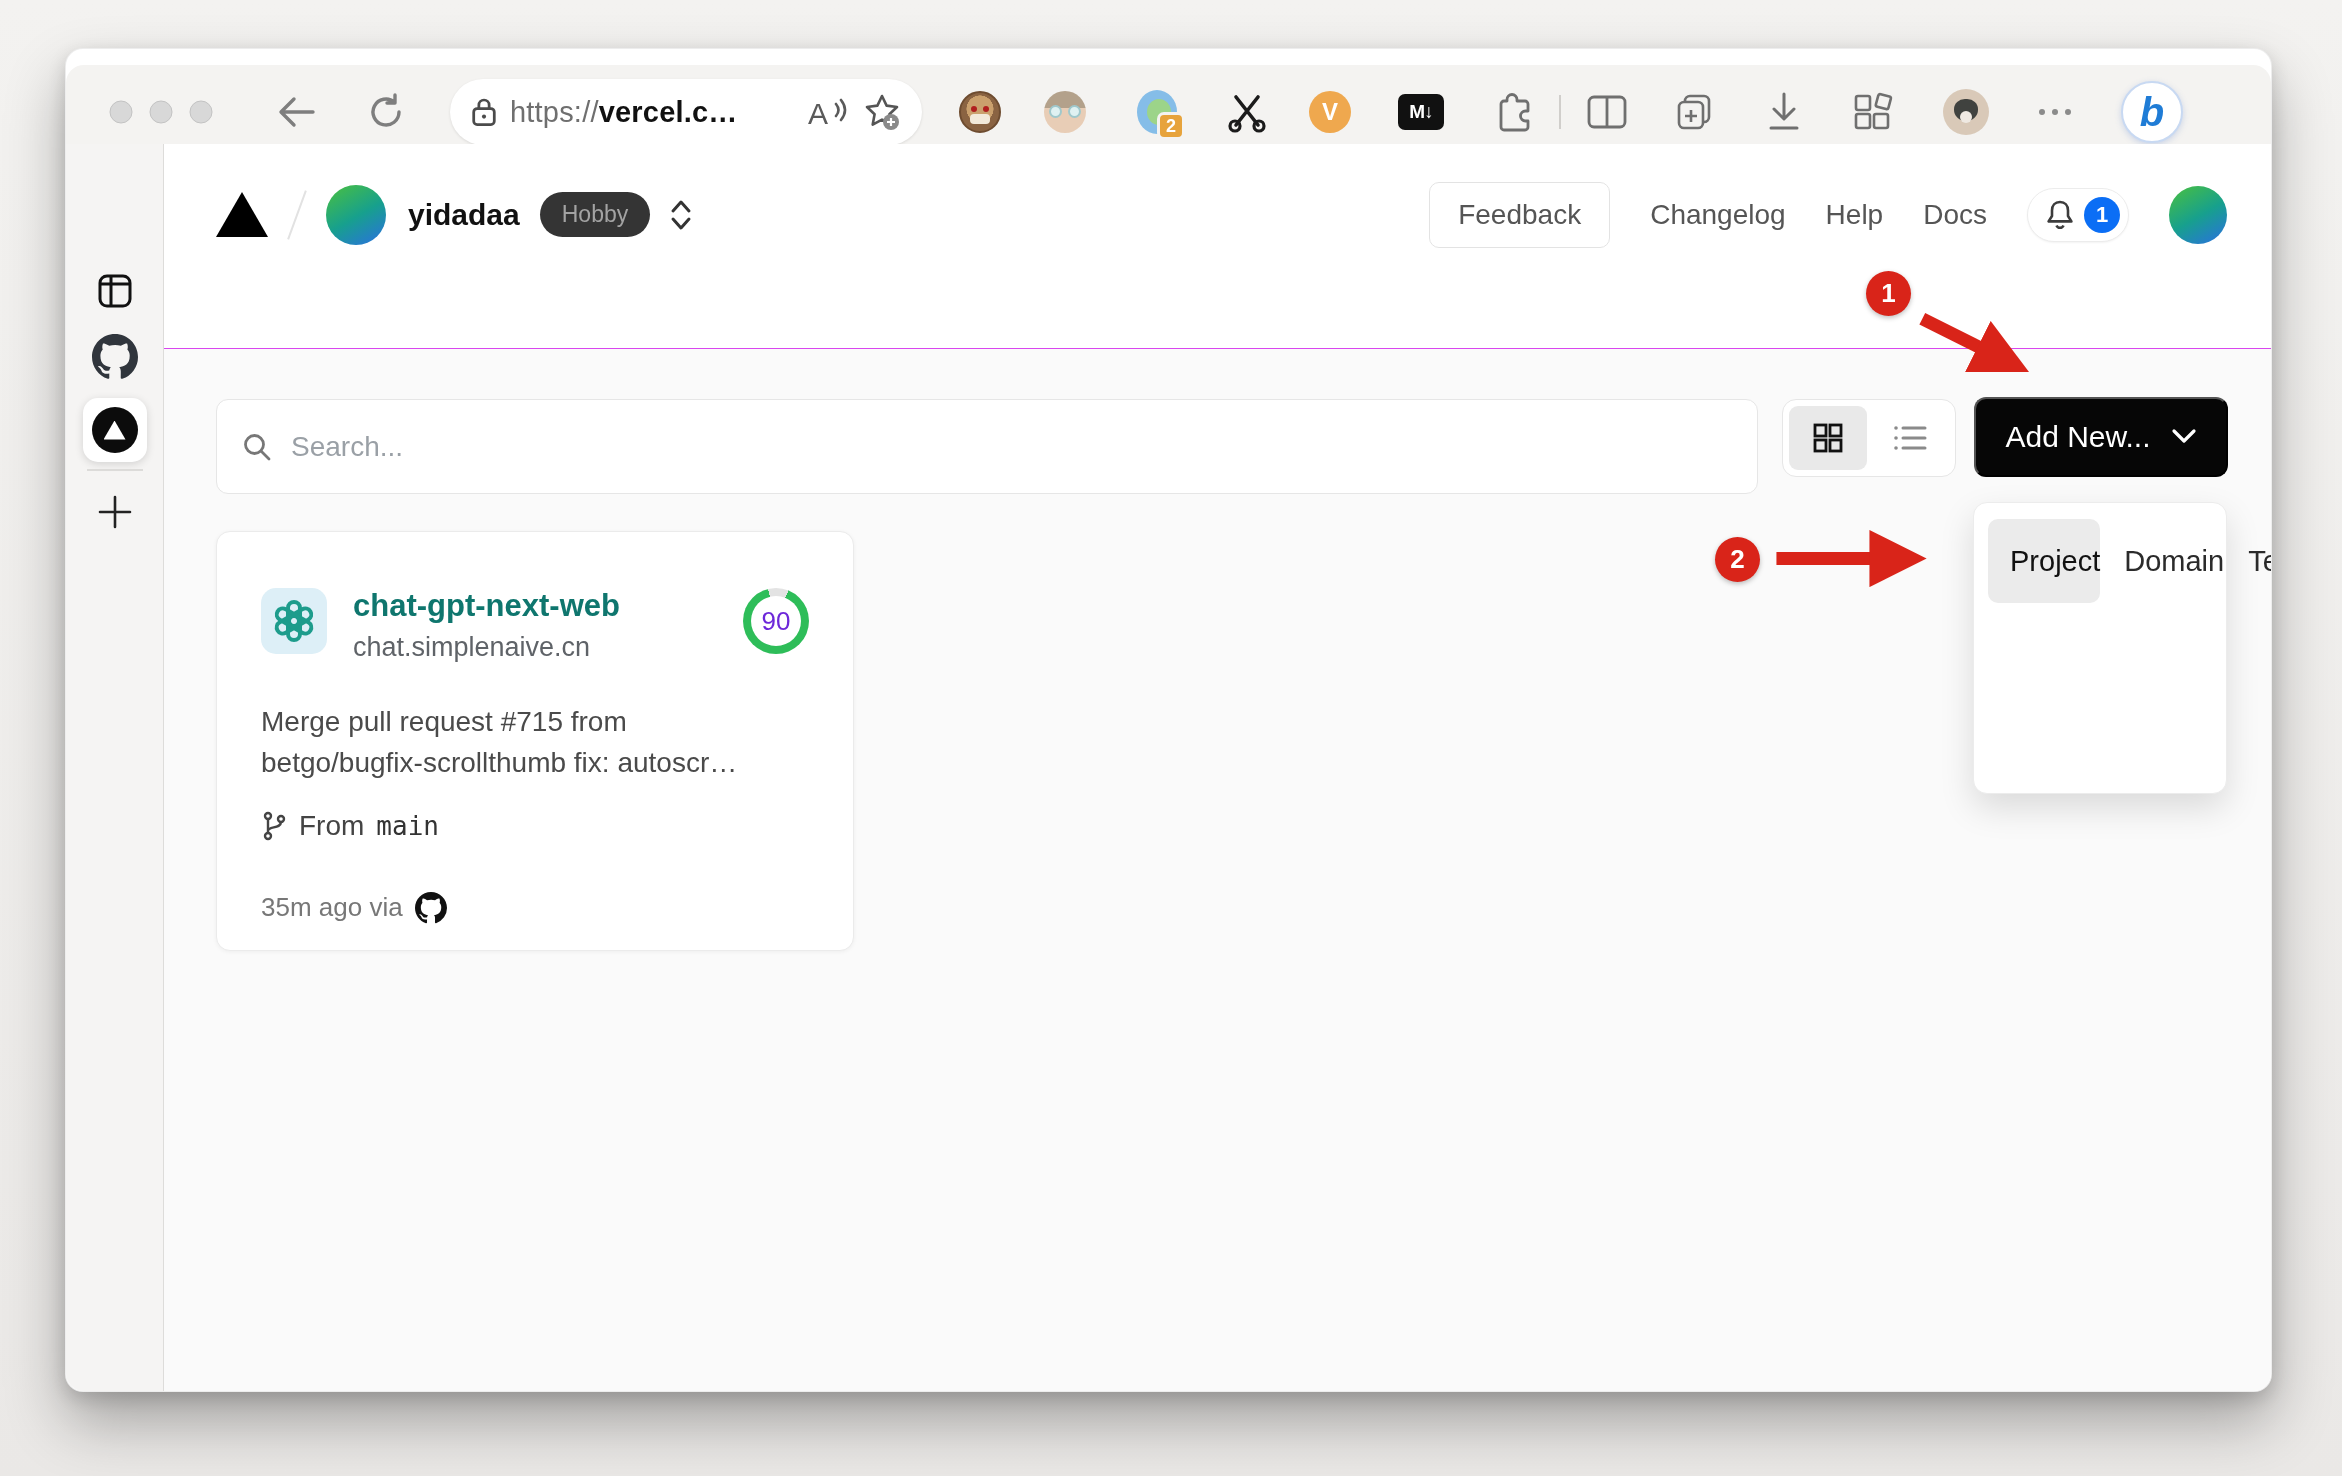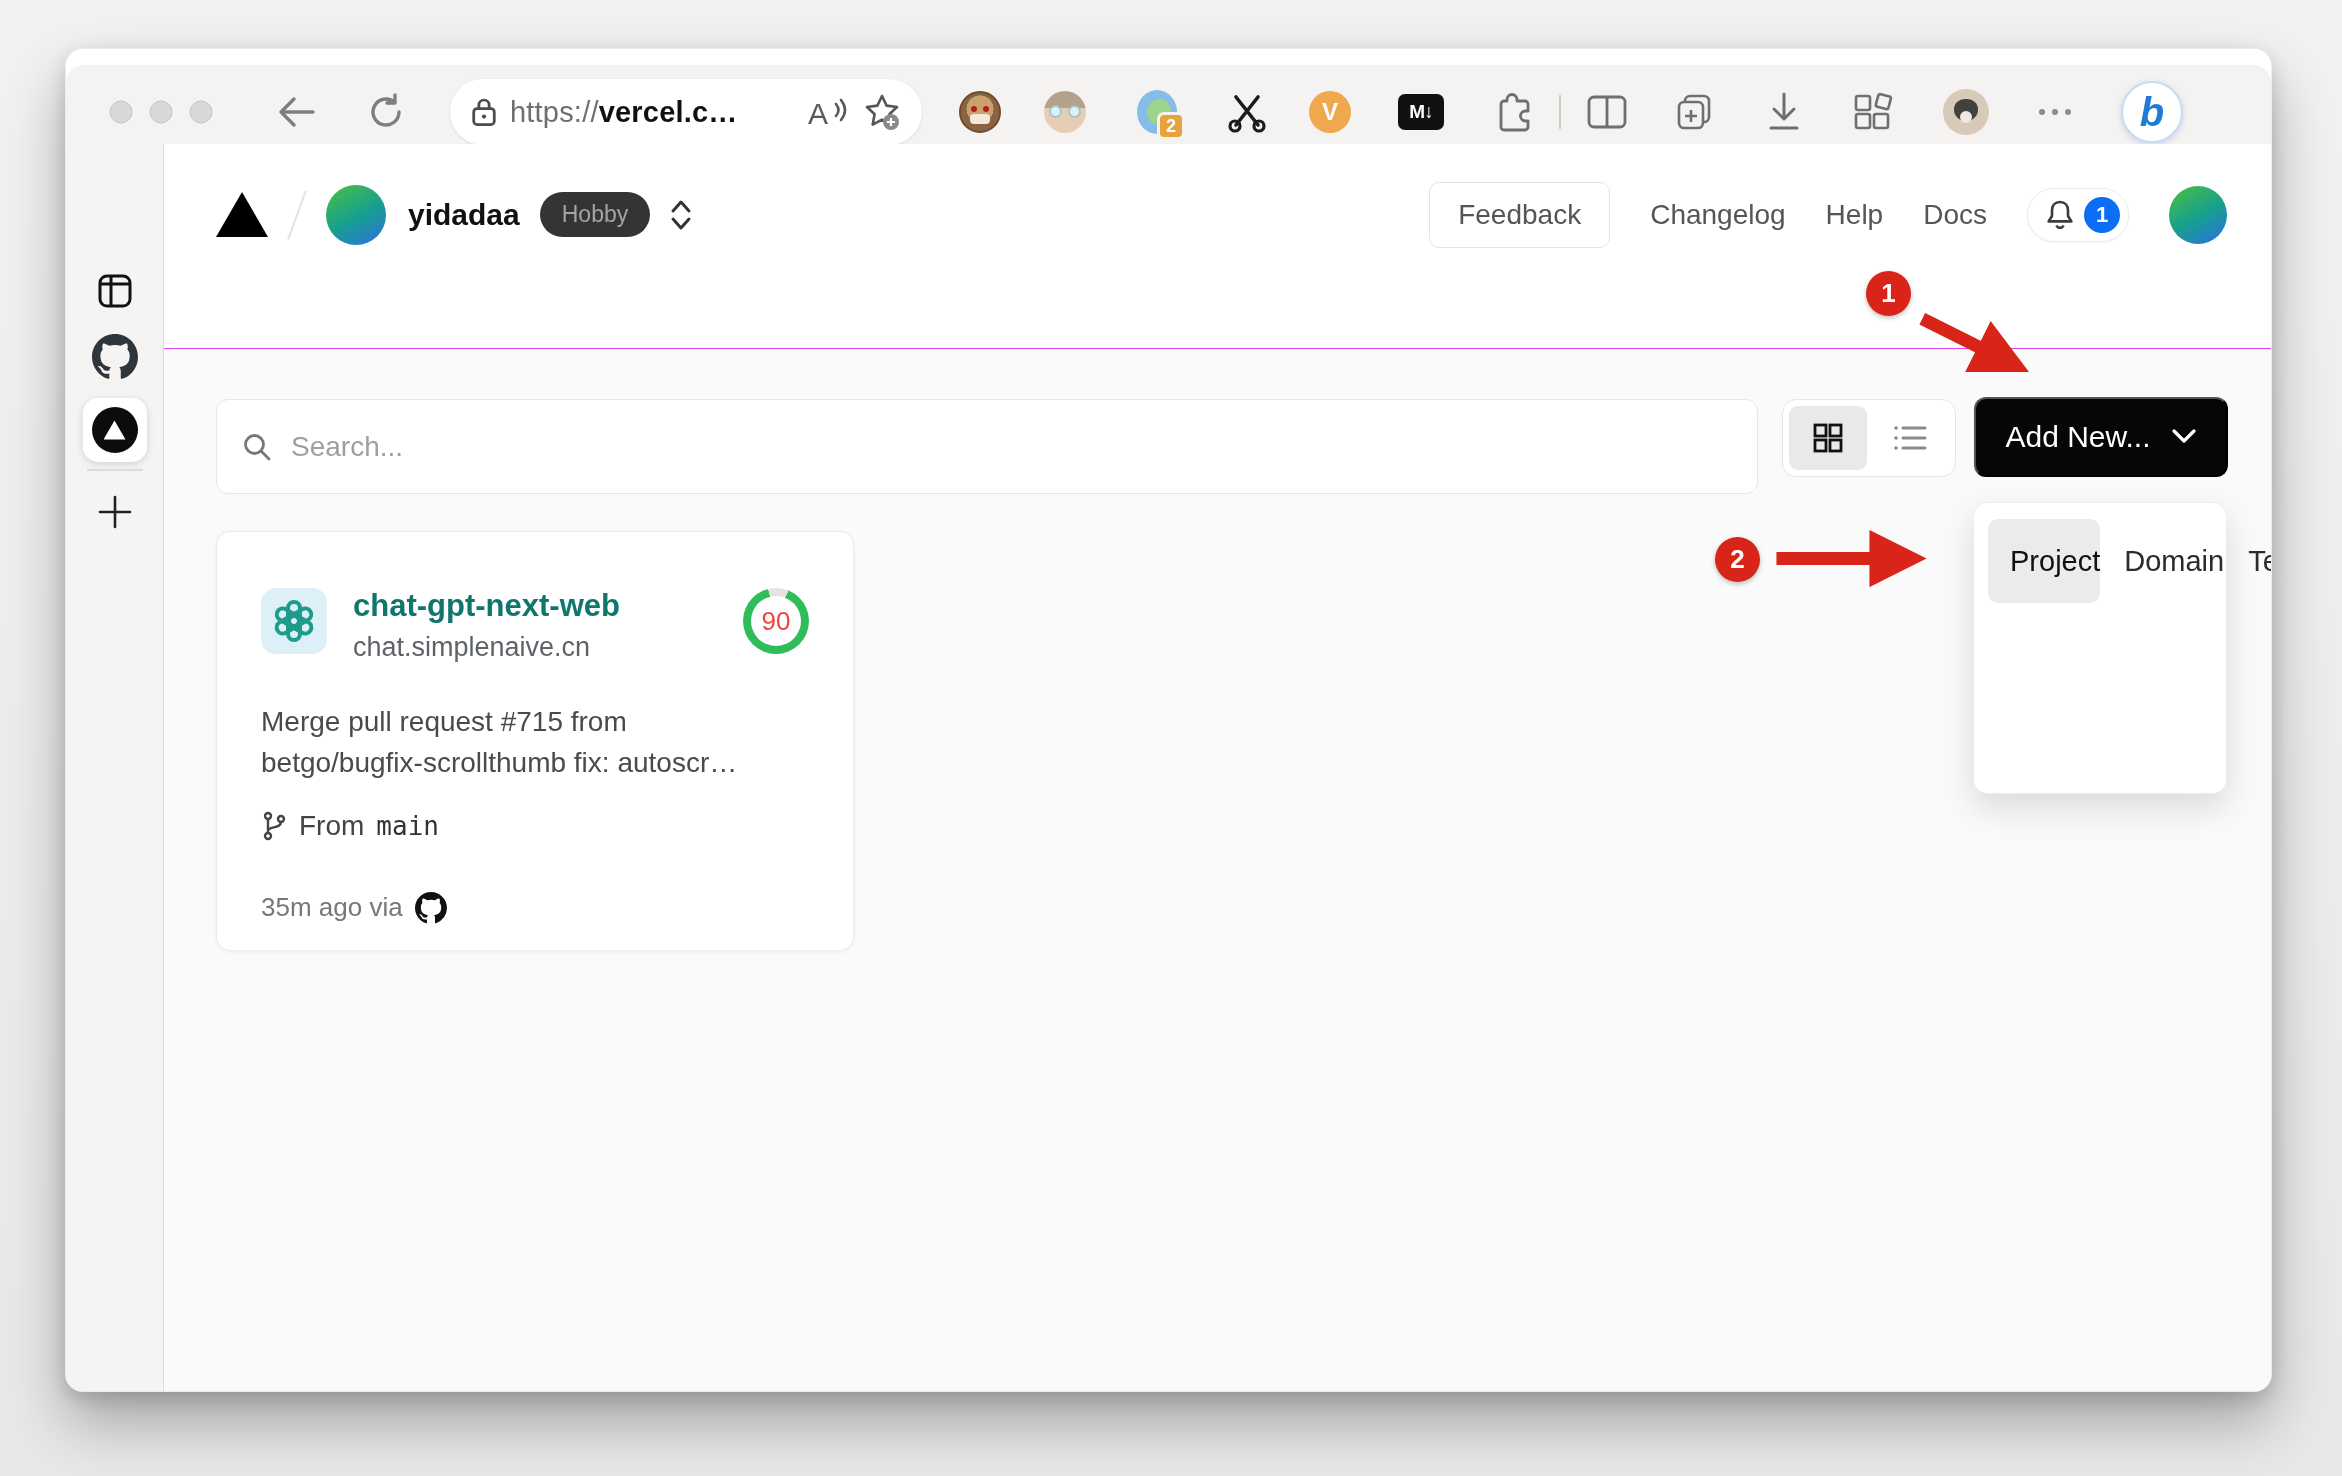--- a/index.html
+++ b/index.html
@@ -95,21 +95,21 @@
   
   .card{position:absolute;left:52px;top:182px;width:638px;height:420px;background:#fff;border:1px solid #ebebeb;border-radius:14px;box-shadow:0 1px 4px rgba(0,0,0,.05);padding:56px 44px 30px;}
   .cardtop{display:flex;align-items:flex-start;}
   .appicon{width:66px;height:66px;border-radius:15px;background:#ddeff7;display:flex;align-items:center;justify-content:center;flex:none;}
   .cardtitles{margin-left:26px;min-width:0;}
   .cardname{font-size:31px;font-weight:700;color:#0f766e;line-height:1.15;}
   .carddomain{font-size:27px;color:#5f6368;margin-top:8px;}
   .gauge{margin-left:auto;width:66px;height:66px;border-radius:50%;flex:none;
     background:conic-gradient(from -14deg,#e3e3e3 0 36deg,var(--green,#2ebd59) 36deg 360deg);
     display:flex;align-items:center;justify-content:center;}
-  .gauge span{width:50px;height:50px;border-radius:50%;background:#fff;display:flex;align-items:center;justify-content:center;font-size:26px;font-weight:500;color:#ef4444;text-align:center;}
+  .gauge span{width:50px;height:50px;border-radius:50%;background:#fff;display:flex;align-items:center;justify-content:center;font-size:26px;font-weight:500;color:#6d28d9;text-align:center;}
   .commit{margin-top:38px;font-size:28px;color:#4a4a4a;line-height:1.48;}
   .branchrow{margin-top:26px;display:flex;align-items:center;gap:12px;font-size:28px;color:#444;}
   .mono{font-family:"DejaVu Sans Mono","Liberation Mono",monospace;font-size:26px;color:#333;}
   .cardfoot{margin-top:50px;display:flex;align-items:center;gap:12px;font-size:26px;color:#777;}
   
   .dropdown{position:absolute;left:1809px;top:153px;width:254px;height:292px;background:#fff;border:1px solid #ececec;border-radius:14px;box-shadow:0 14px 34px rgba(0,0,0,.13);padding:16px 14px;display:flex;gap:2px;z-index:20;}
   .ditem{height:84px;display:flex;align-items:center;padding-left:22px;font-size:29px;color:#2b2b2b;border-radius:10px;}
   .ditem.hl{background:#ebebeb;color:#111;}
   
   .arrows{position:absolute;inset:0;pointer-events:none;z-index:40;}

